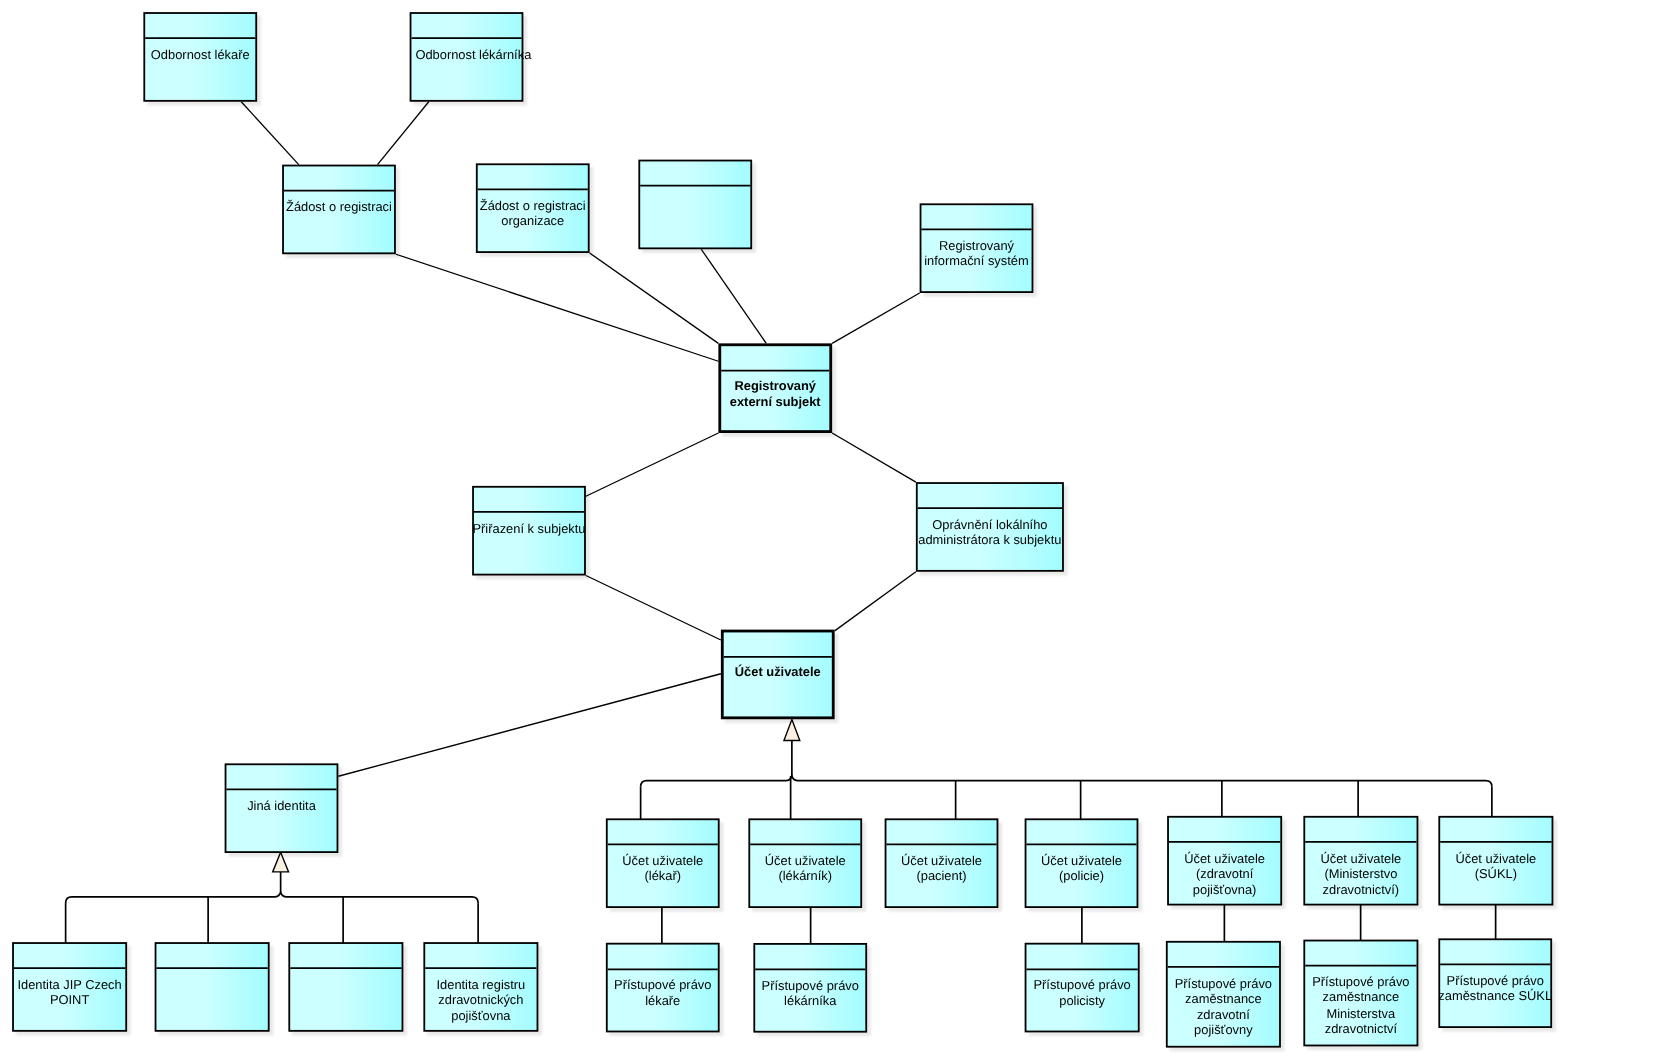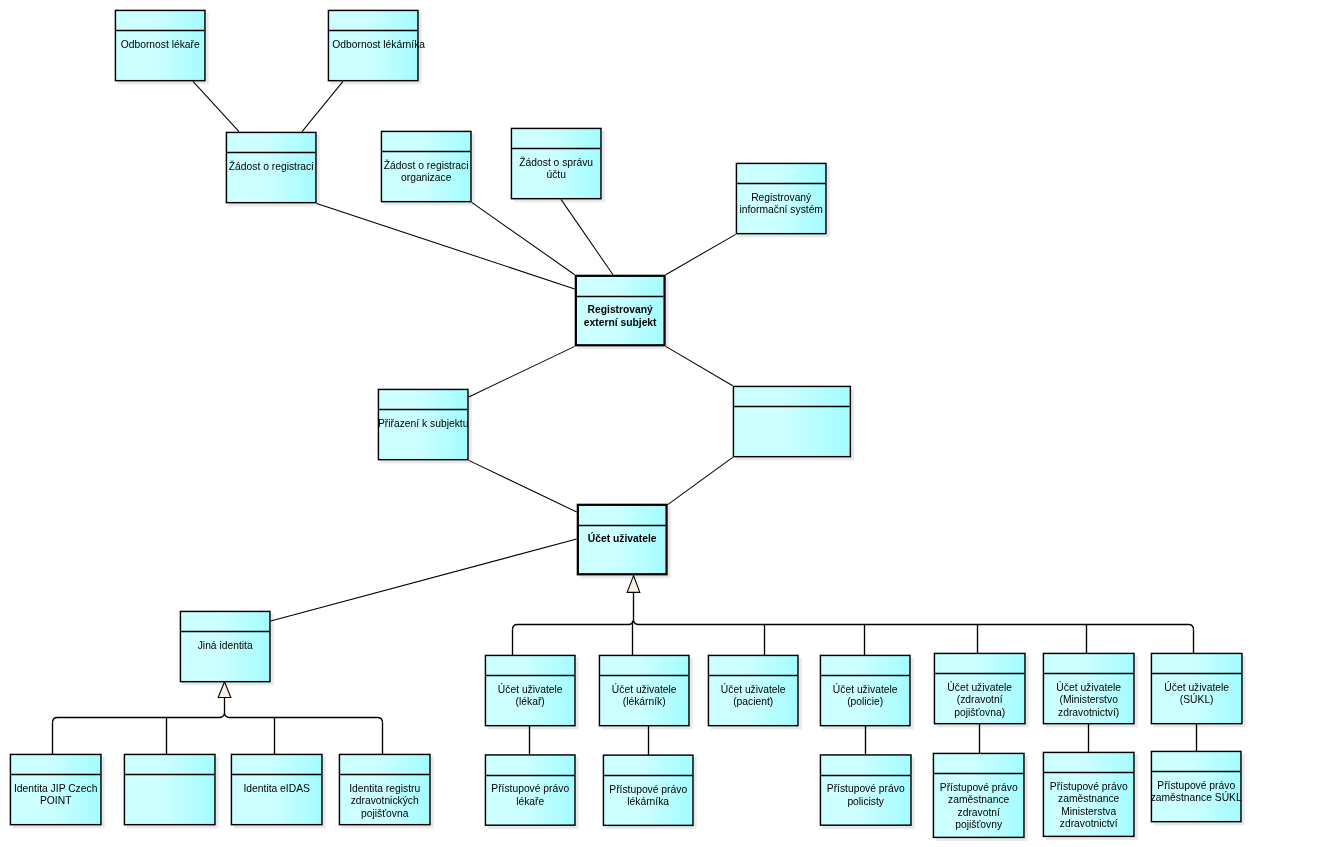--- a/index.html
+++ b/index.html
@@ -226,47 +226,44 @@
   <div class="uml-class" style="left:327.7px;top:9.7px;width:102px;height:71.7px">
     <div class="label">Odbornost lékárníka</div>
   </div>
   <div class="uml-class" style="left:225.7px;top:131.7px;width:91px;height:71.7px">
     <div class="label">Žádost o registraci</div>
   </div>
   <div class="uml-class" style="left:380.7px;top:130.7px;width:91px;height:71.7px">
     <div class="label">Žádost o registraci
 organizace</div>
   </div>
-  <div class="uml-class" style="left:510.7px;top:127.7px;width:91px;height:71.7px">
-    <div class="label">Žádost o správu
-účtu</div>
-  </div>
   <div class="uml-class" style="left:735.7px;top:162.7px;width:91px;height:71.7px">
     <div class="label">Registrovaný
 informační systém</div>
   </div>
   <div class="uml-class thick" style="left:574.7px;top:274.7px;width:91px;height:71.7px">
     <div class="label">Registrovaný
 externí subjekt</div>
   </div>
   <div class="uml-class" style="left:377.7px;top:388.7px;width:91px;height:71.7px">
     <div class="label">Přiřazení k subjektu</div>
   </div>
+  <div class="uml-class" style="left:732.7px;top:385.7px;width:118.4px;height:71.7px">
+    <div class="label">Oprávnění lokálního
+administrátora k subjektu</div>
+  </div>
   <div class="uml-class thick" style="left:576.7px;top:503.7px;width:91px;height:71.7px">
     <div class="label">Účet uživatele</div>
   </div>
   <div class="uml-class" style="left:179.7px;top:610.7px;width:91px;height:60px">
     <div class="label">Jiná identita</div>
   </div>
   <div class="uml-class" style="left:9.7px;top:753.7px;width:92px;height:54px">
     <div class="label">Identita JIP Czech
 POINT</div>
-  </div>
-  <div class="uml-class" style="left:230.7px;top:753.7px;width:92px;height:71.7px">
-    <div class="label">Identita eIDAS</div>
   </div>
   <div class="uml-class" style="left:338.7px;top:753.7px;width:92px;height:71.7px">
     <div class="label">Identita registru
 zdravotnických
 pojišťovna</div>
   </div>
   <div class="uml-class" style="left:484.7px;top:654.7px;width:91px;height:71.7px">
     <div class="label">Účet uživatele
 (lékař)</div>
   </div>

